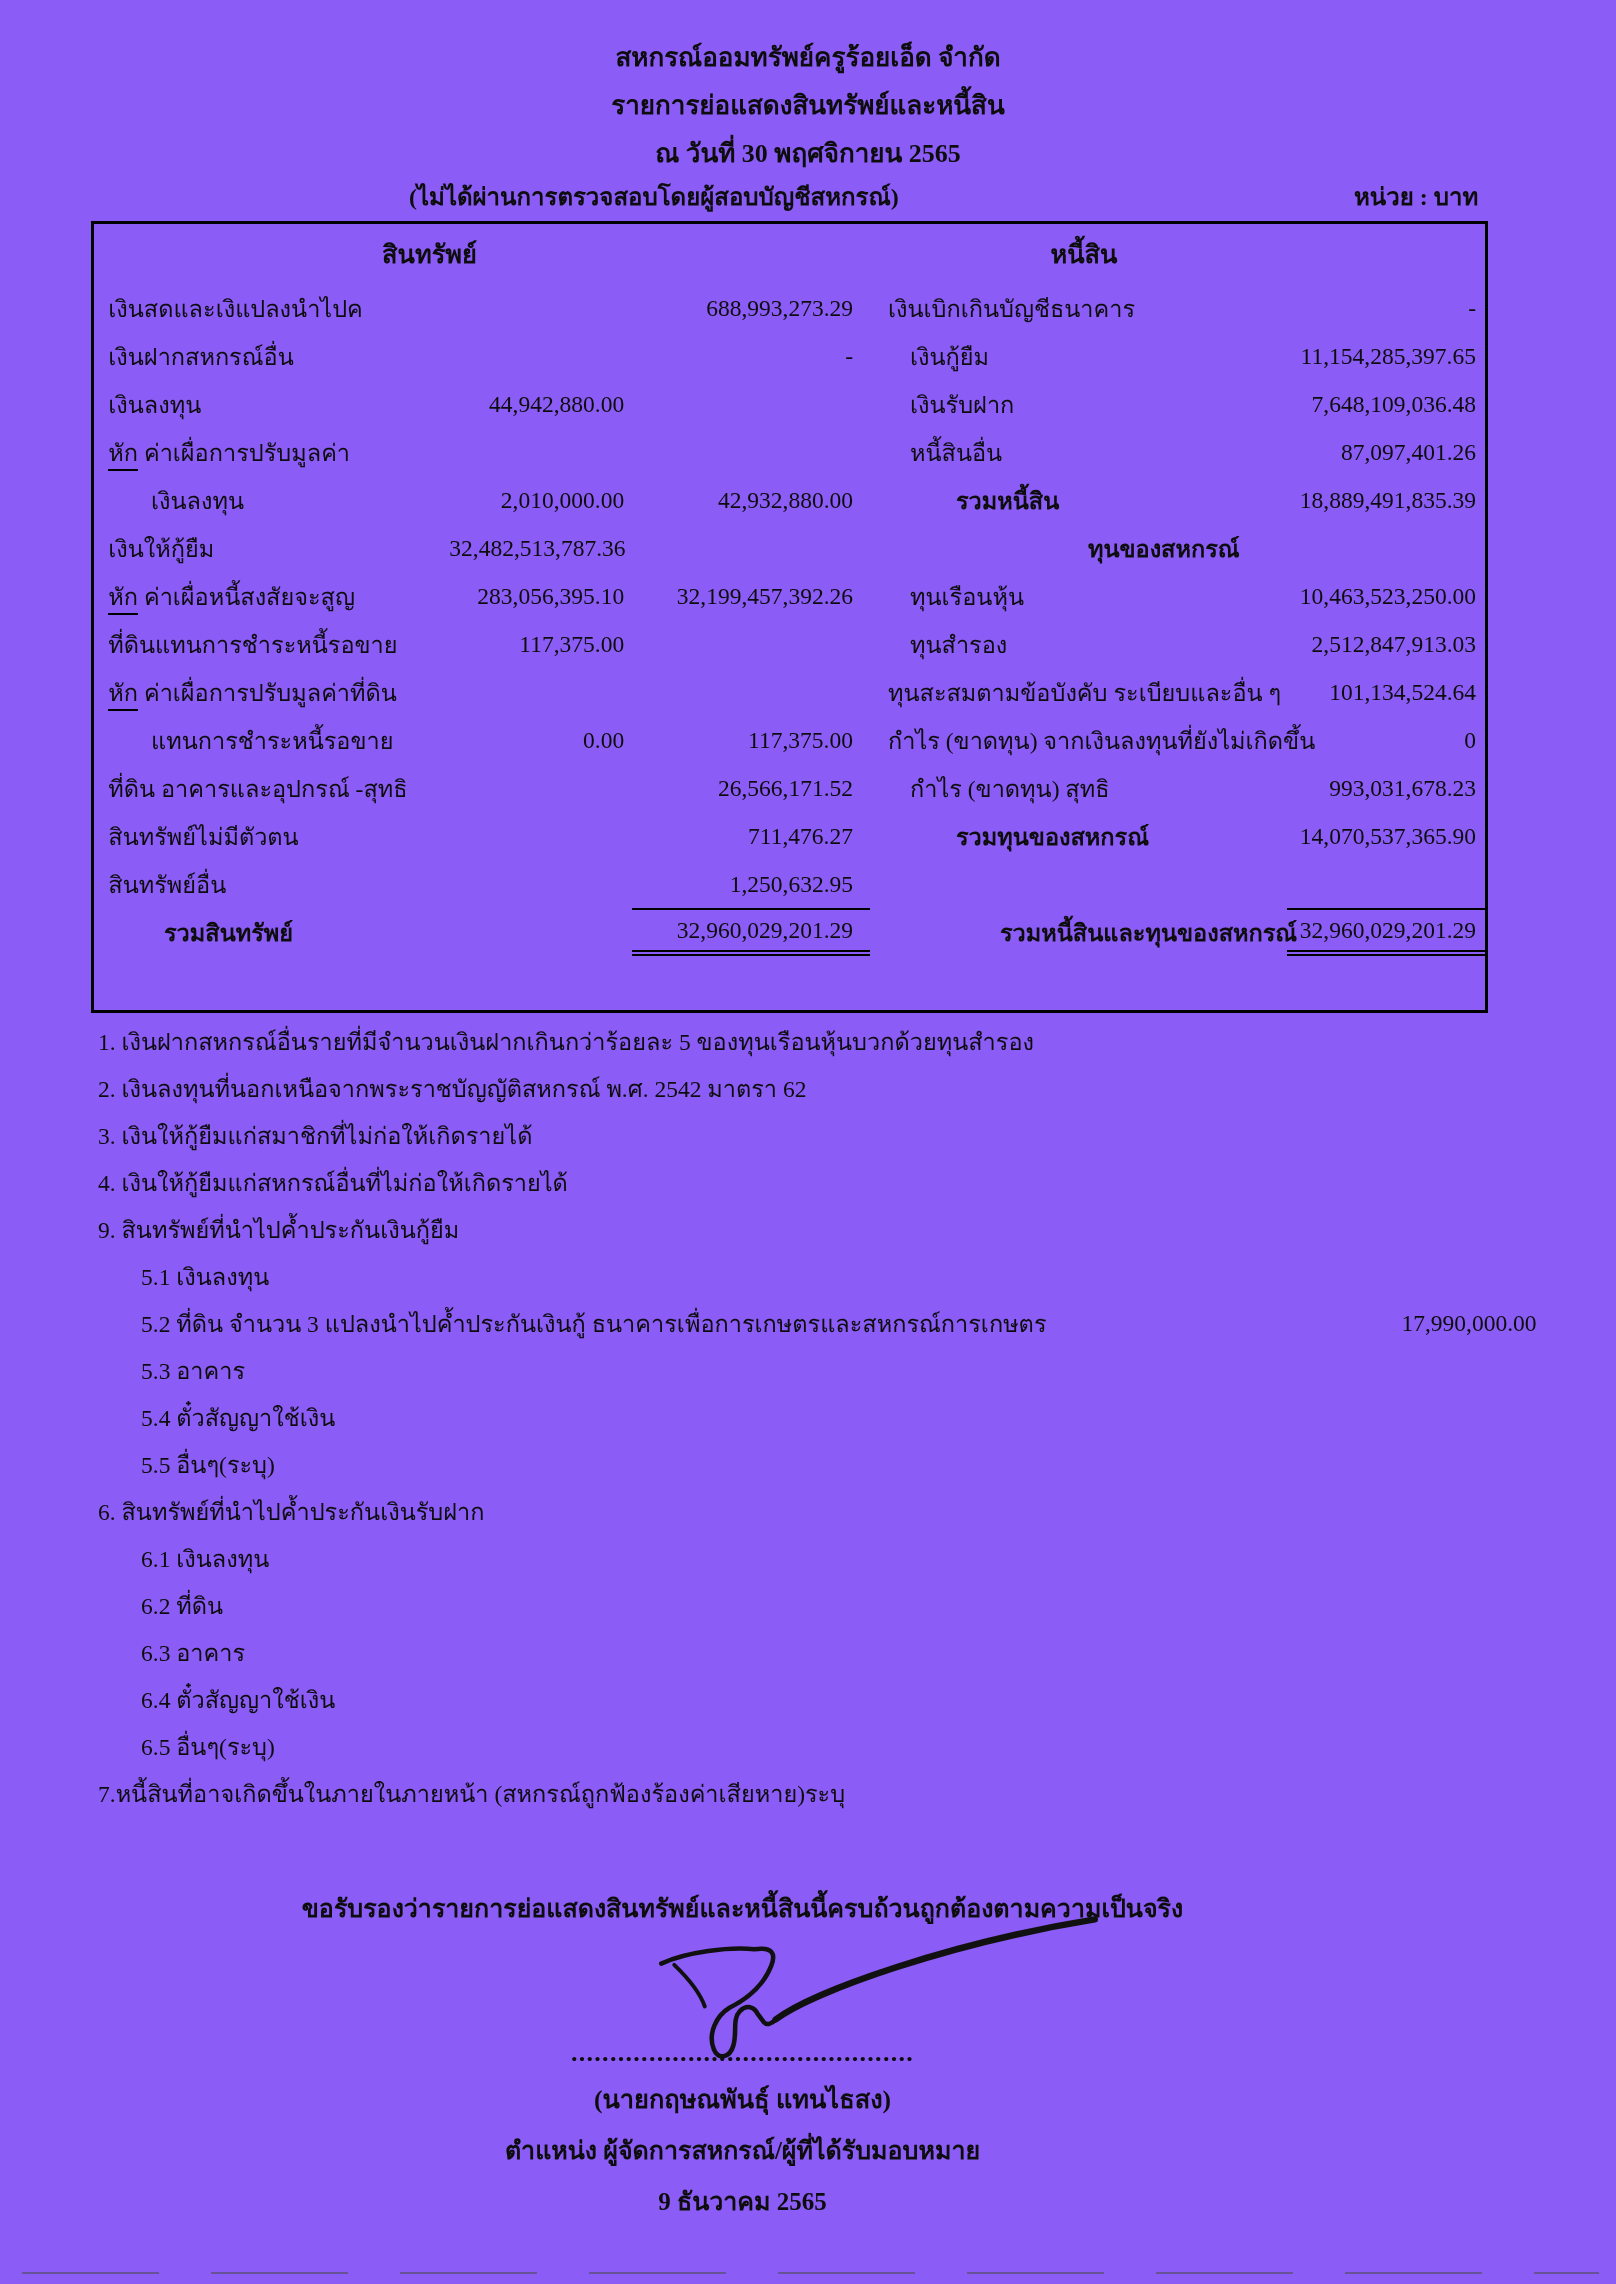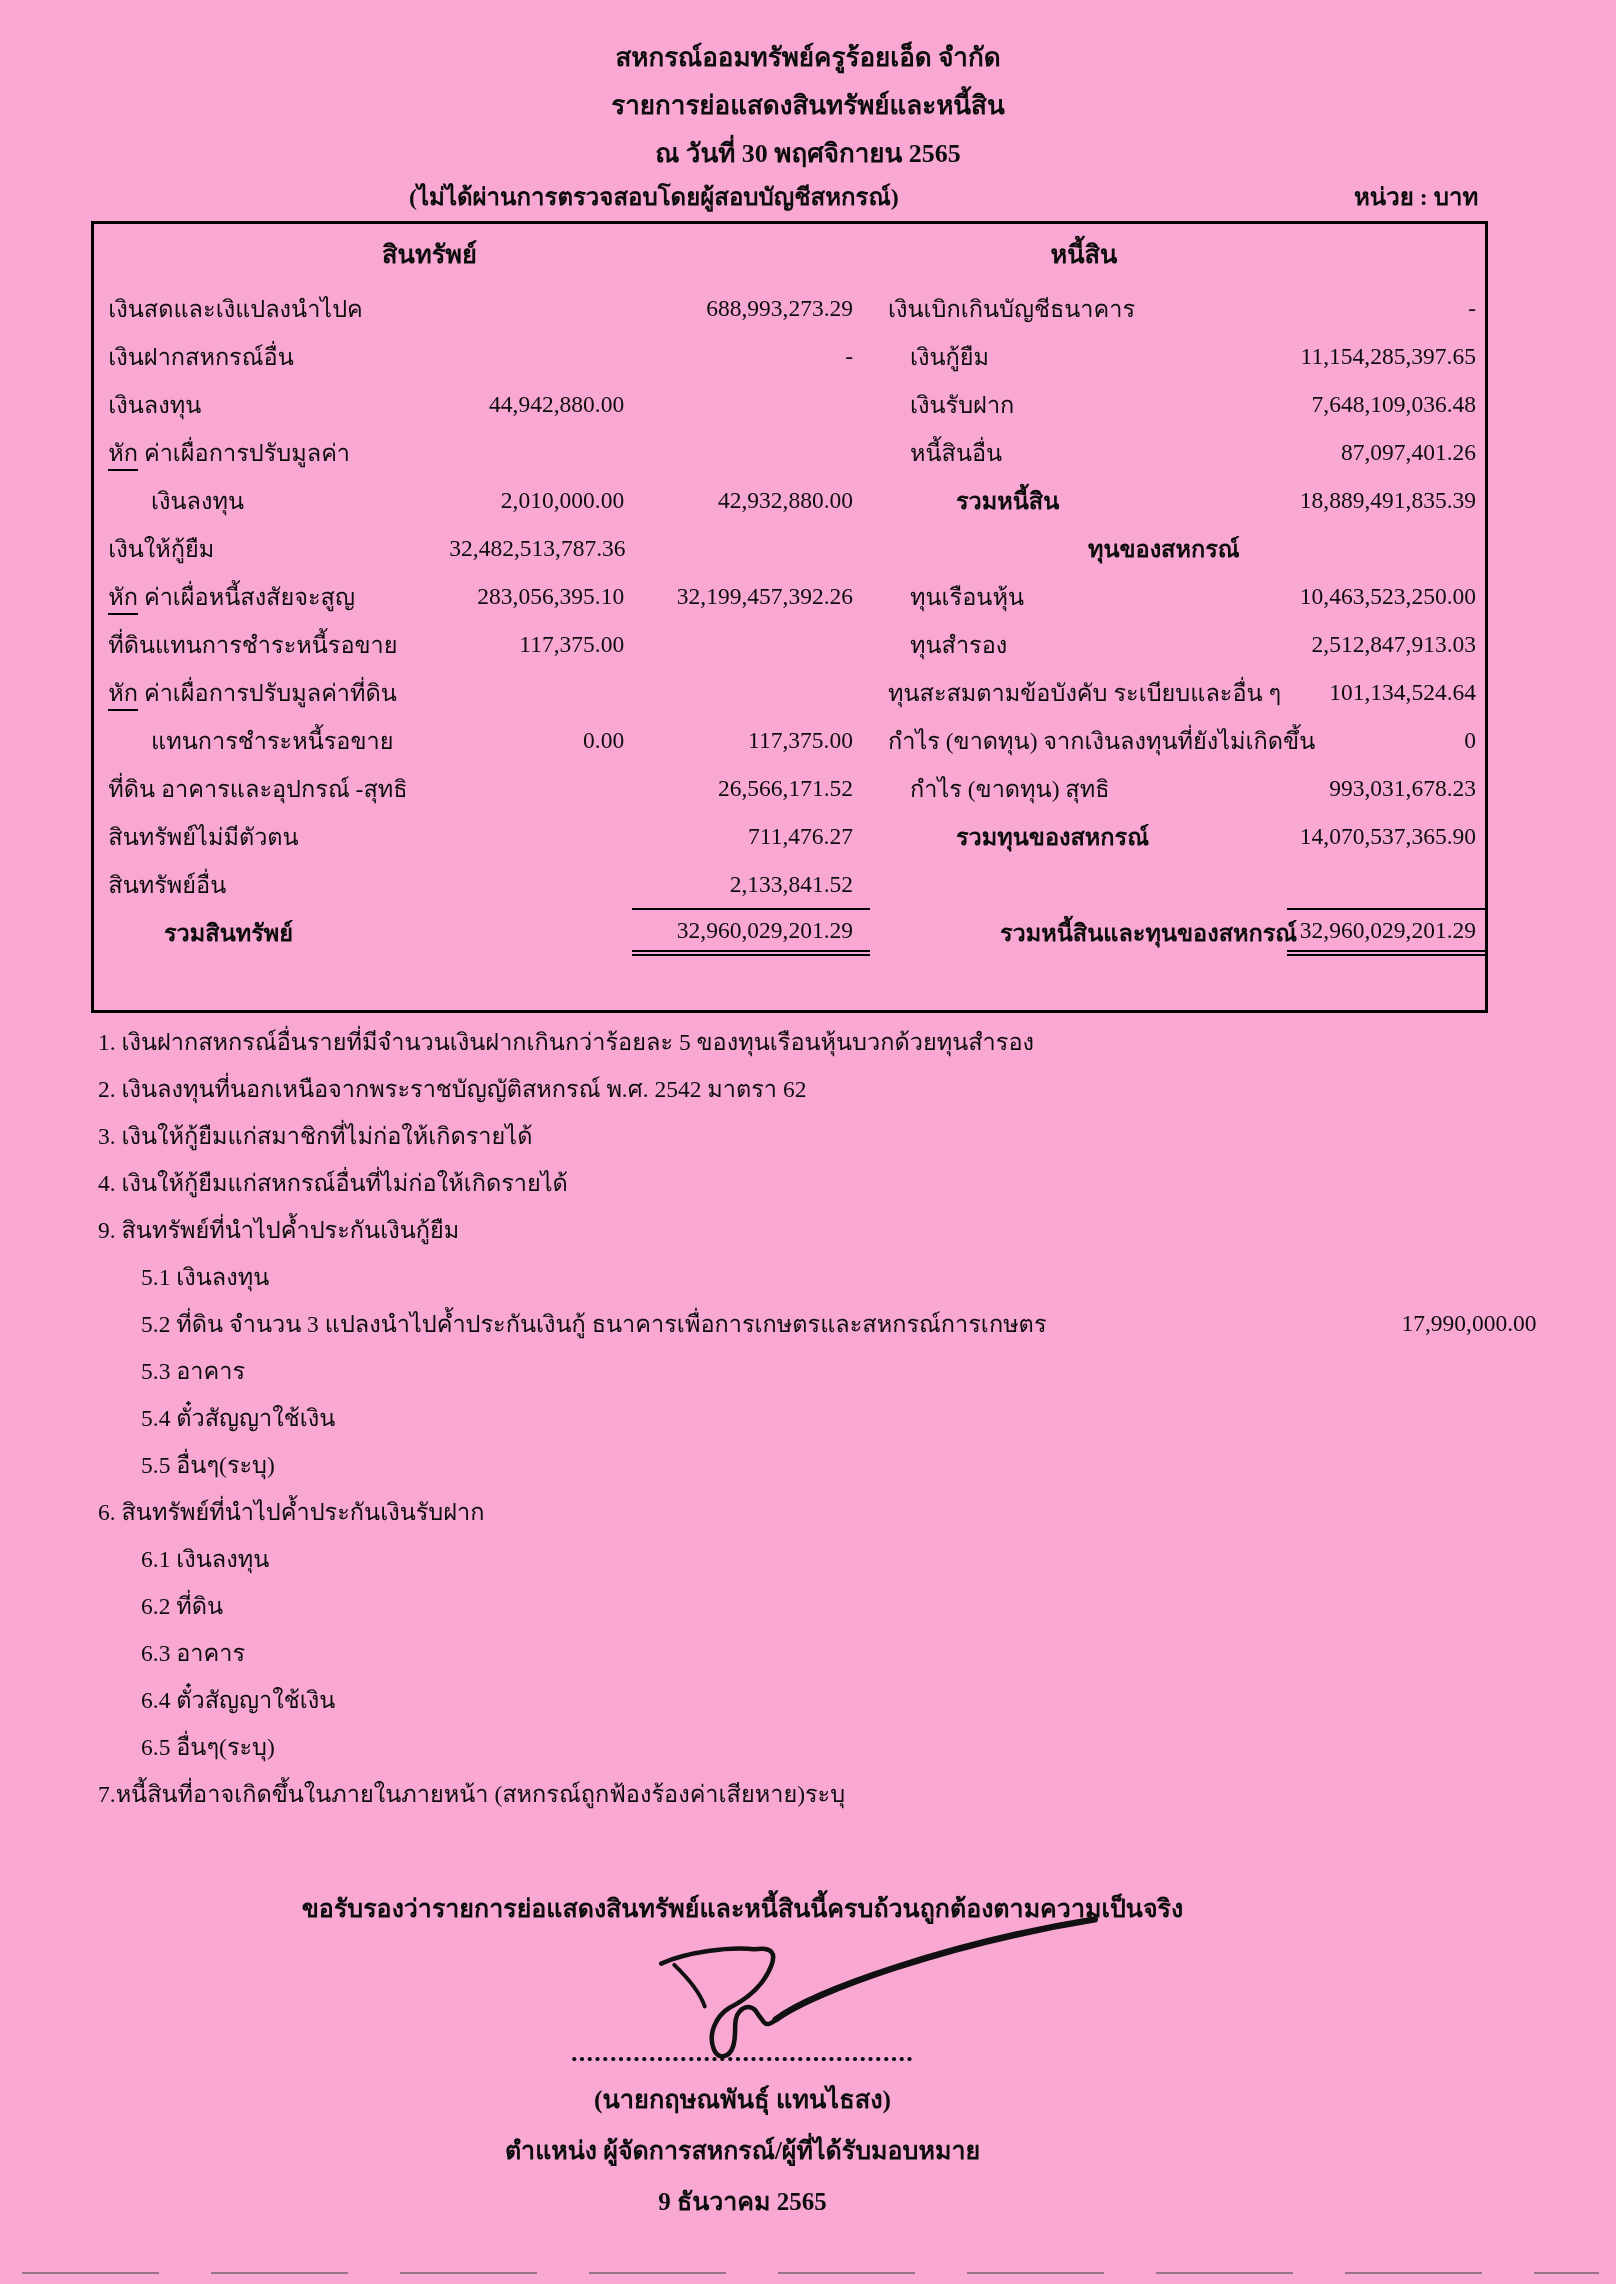--- a/index.html
+++ b/index.html
@@ -1,17 +1,17 @@
 <!DOCTYPE html>
 <html style="font-size:10.4px"><head>
 <meta charset="utf-8">
 <style>
   html,body { margin:0; padding:0; background:#e8e8e8; }
   .page {
-    position:relative; width:1616px; height:2284px; background:#f9a8d4;
+    position:relative; width:1616px; height:2284px; background:#8b5cf6;
     font-family:"Liberation Serif","DejaVu Serif",serif; color:#0d0d0d;
     overflow:hidden; margin:0 auto;
   }
   
   .titles { position:absolute; top:34px; left:0; width:1616px; text-align:center; }
   .titles .tline { line-height:48px; font-size:26px; font-weight:700; }
   .unaudited { position:absolute; top:177px; left:409px; font-size:24px; font-weight:700; }
   .unit-label { position:absolute; top:177px; left:1354px; font-size:24px; font-weight:700; }
 
   
@@ -178,21 +178,21 @@
       <div class="c1">สินทรัพย์ไม่มีตัวตน</div>
       <div class="c2"></div>
       <div class="c3">711,476.27</div>
       <div class="c4 rind2 bold">รวมทุนของสหกรณ์</div>
       <div class="c5">14,070,537,365.90</div>
     </div>
 
     <div class="trow">
       <div class="c1">สินทรัพย์อื่น</div>
       <div class="c2"></div>
-      <div class="c3">2,133,841.52</div>
+      <div class="c3">1,250,632.95</div>
       <div class="c4"></div>
       <div class="c5"></div>
     </div>
 
     <div class="trow">
       <div class="c1 ind-total bold">รวมสินทรัพย์</div>
       <div class="c2"></div>
       <div class="c3 tot">32,960,029,201.29</div>
       <div class="c4 rind3 bold">รวมหนี้สินและทุนของสหกรณ์</div>
       <div class="c5 tot">32,960,029,201.29</div>

